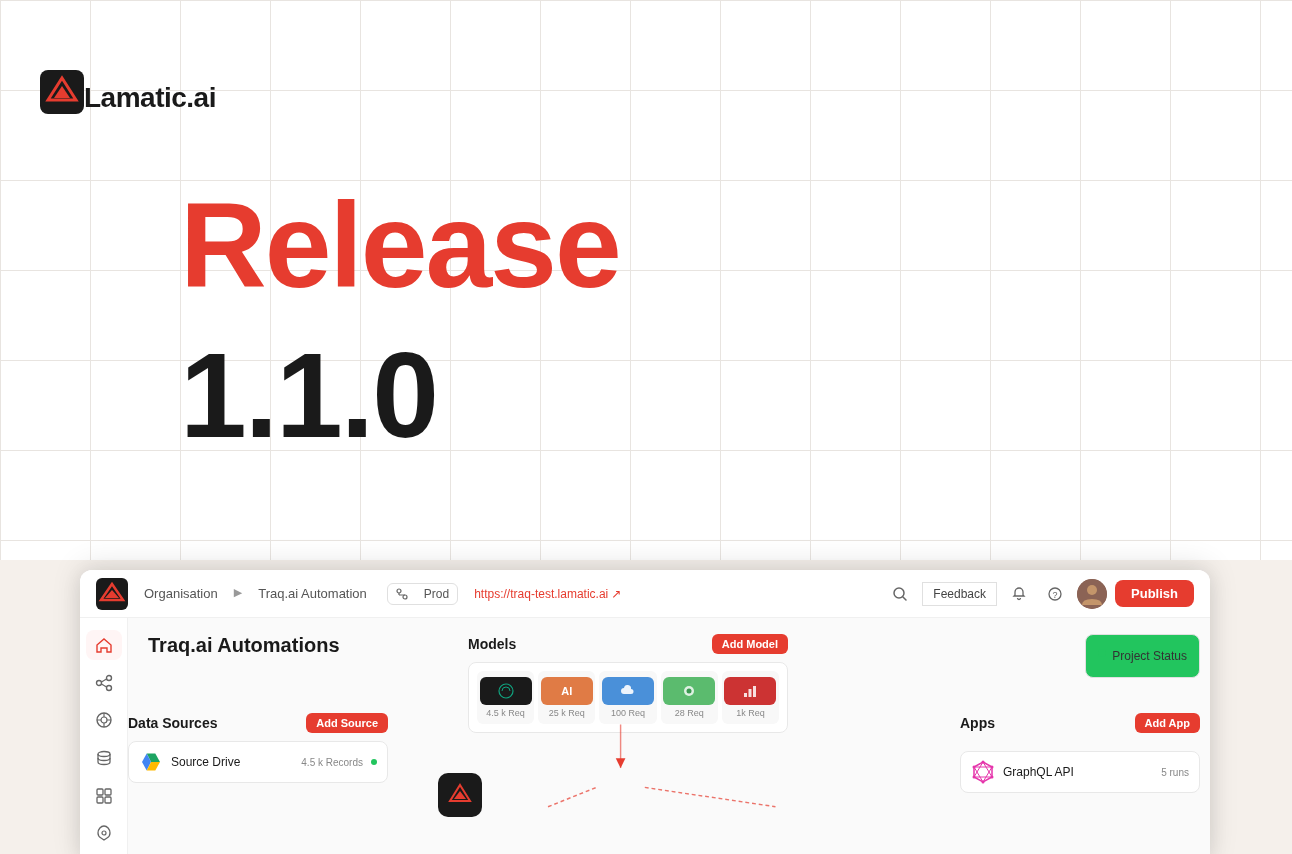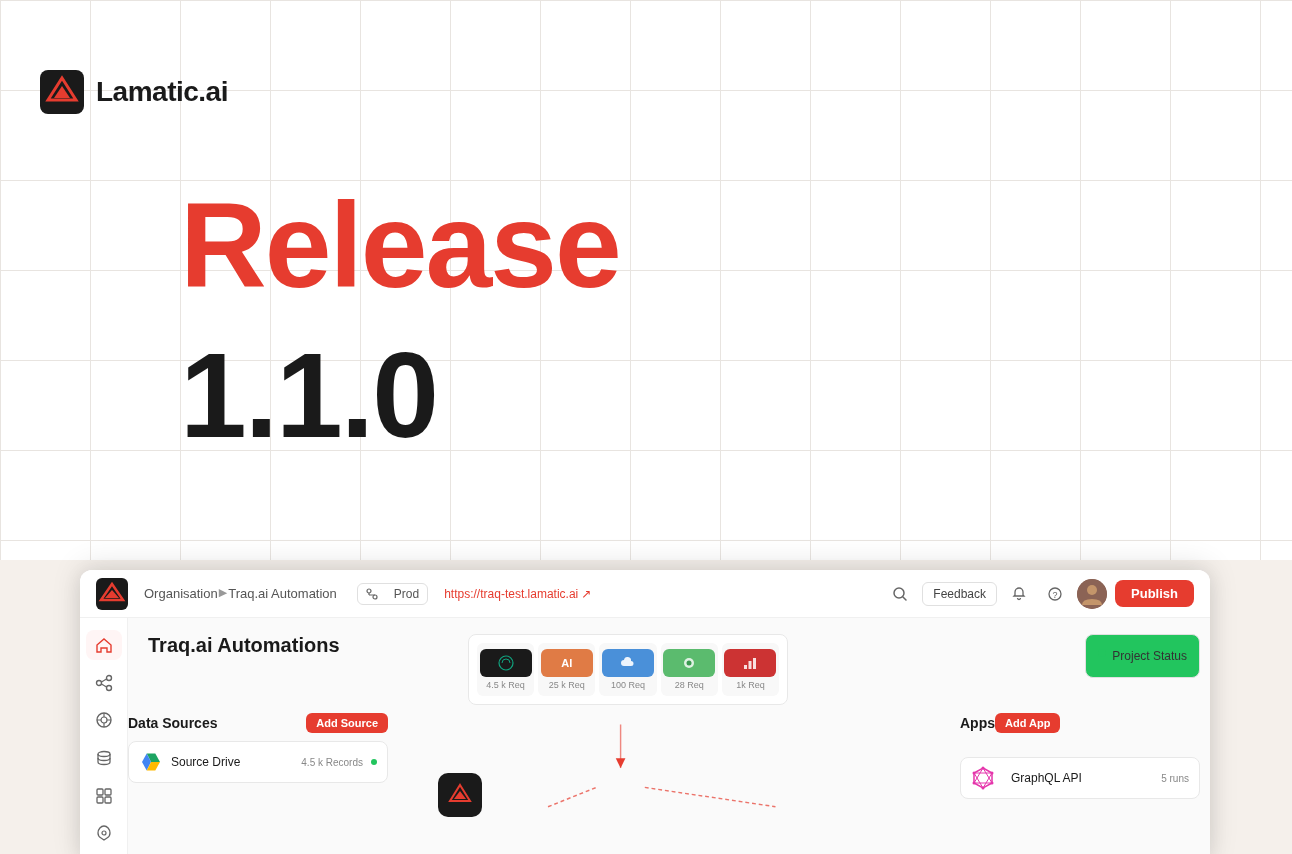--- a/index.html
+++ b/index.html
@@ -26,22 +26,21 @@
         linear-gradient(to bottom, #e8e4e0 1px, transparent 1px);
       background-size: 90px 90px;
     }
 
     
     .logo-area {
       position: absolute;
       top: 70px;
       left: 40px;
       display: flex;
-      align-items: center;
-      gap: 12px;
+      align-items: flex-end;
     }
 
     .logo-icon {
       width: 44px;
       height: 44px;
     }
 
     .logo-text {
       font-size: 28px;
       font-weight: 700;
@@ -101,21 +100,21 @@
 
     .app-logo-small {
       width: 32px;
       height: 32px;
       margin-right: 8px;
     }
 
     .breadcrumb {
       display: flex;
       align-items: flex-start;
-      gap: 1px;
+      gap: 16px;
       font-size: 13px;
       color: #555;
       margin-right: 12px;
     }
 
     .breadcrumb-sep {
       color: #999;
       font-size: 11px;
     }
 
@@ -152,21 +151,21 @@
       cursor: pointer;
       color: #666;
       font-size: 16px;
     }
 
     .feedback-btn {
       font-size: 12px;
       color: #444;
       border: 1px solid #e0e0e0;
       padding: 4px 10px;
-      border-radius: 6px;
+      border-radius: 0;
       cursor: pointer;
     }
 
     .publish-btn {
       background: #e63c2f;
       color: #fff;
       font-size: 13px;
       font-weight: 600;
       padding: 6px 16px;
       border-radius: 8px;
@@ -380,27 +379,28 @@
     .apps-section {
       position: absolute;
       top: 95px;
       right: 10px;
       width: 240px;
     }
 
     .apps-header {
       display: flex;
       align-items: center;
-      margin-bottom: 24px;
+      justify-content: space-between;
+      margin-bottom: 18px;
     }
 
     .app-item {
       display: flex;
       align-items: center;
-      gap: 16px;
+      gap: 8px;
       background: #fff;
       border: 1px solid #e8e8e8;
       border-radius: 8px;
       padding: 8px 10px;
     }
 
     .app-item-name {
       font-size: 12px;
       font-weight: 500;
       color: #1a1a1a;
@@ -576,20 +576,26 @@
       </div>
     </div>
 
     <div class="app-canvas">
 
       
       <span class="canvas-title">Traq.ai Automations</span>
 
       
       <div class="models-section">
+        <div class="section-header">
+          <span class="section-label">Models</span>
+          <button class="add-btn">
+            <span>Add Model</span>
+          </button>
+        </div>
         <div class="models-grid">
 
           <div class="model-card">
             <div class="model-icon" style="background:#1a1a1a;">
               <svg width="18" height="18" viewBox="0 0 18 18">
                 <circle cx="9" cy="9" r="7" fill="none" stroke="#10a37f" stroke-width="1.2"></circle>
                 <path d="M5 9a4 4 0 0 1 8 0" fill="none" stroke="#10a37f" stroke-width="1"></path>
               </svg>
             </div>
             <span class="model-label">4.5 k Req</span>

